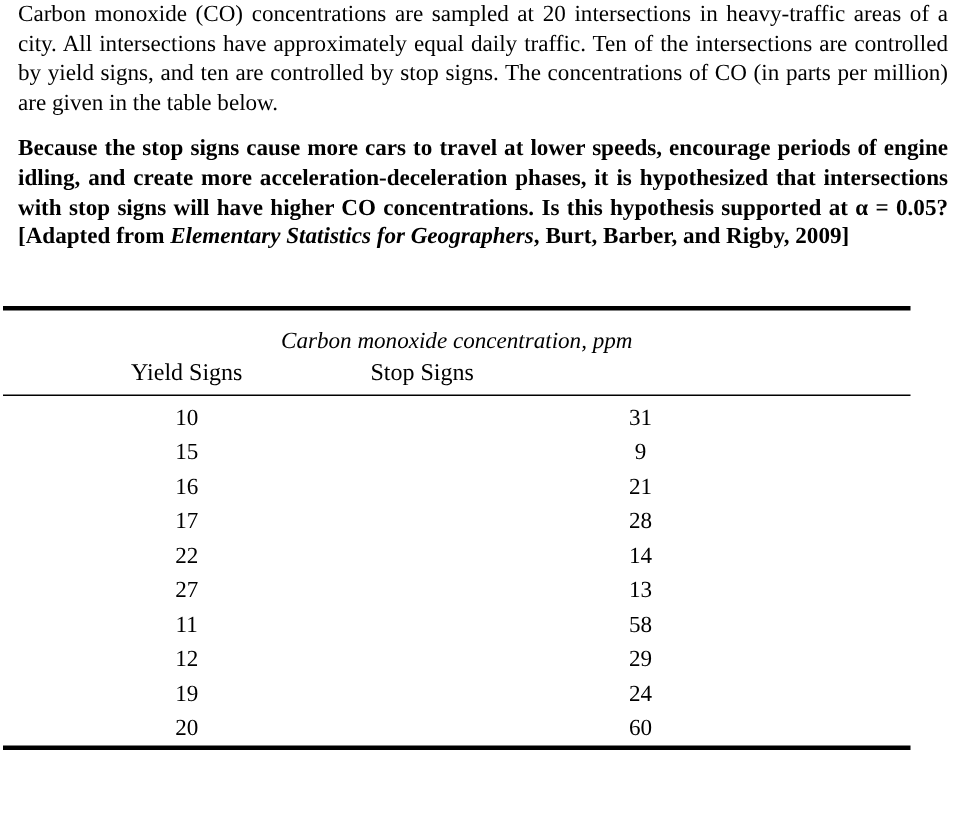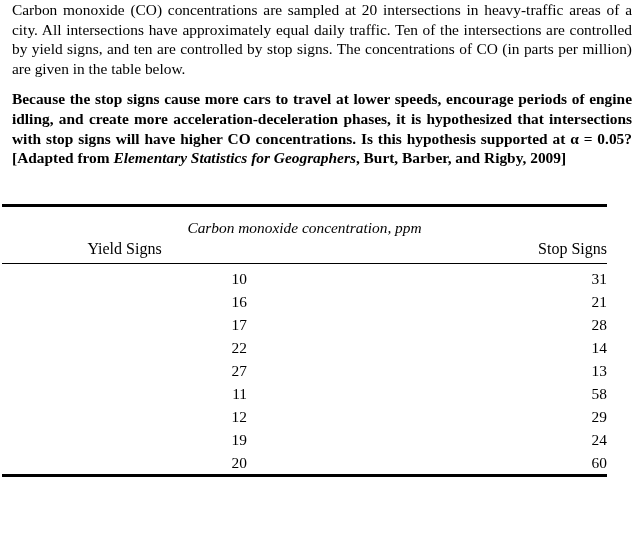--- a/index.html
+++ b/index.html
@@ -76,28 +76,28 @@
   .data-table col.c-stop  { width: 360px; }
 
   .data-table th {
     font-weight: normal;
     font-size: 16px;
     line-height: 19px;
     padding: 0 0 5px 0;
     text-align: center;
   }
   .data-table th.h-yield { text-align: center; }
-  .data-table th.h-stop  { text-align: right; }
+  .data-table th.h-stop  { text-align: left; }
 
   .data-table td {
     font-size: 15.4px;
     line-height: 23px;
     height: 23px;
     padding: 0;
-    text-align: right;
+    text-align: center;
   }
   .data-table tbody tr:first-child td { padding-top: 3px; }
 
   
   .data-table th.h-yield, .data-table td.v-yield { padding-right: 0; }
 </style>
 </head>
 <body>
 
 <div class="page">
@@ -135,20 +135,24 @@
       <colgroup>
         <col class="c-yield">
         <col class="c-stop">
       </colgroup>
       <tbody>
         <tr>
           <td class="v-yield">10</td>
           <td class="v-stop">31</td>
         </tr>
         <tr>
+          <td class="v-yield">15</td>
+          <td class="v-stop">9</td>
+        </tr>
+        <tr>
           <td class="v-yield">16</td>
           <td class="v-stop">21</td>
         </tr>
         <tr>
           <td class="v-yield">17</td>
           <td class="v-stop">28</td>
         </tr>
         <tr>
           <td class="v-yield">22</td>
           <td class="v-stop">14</td>

